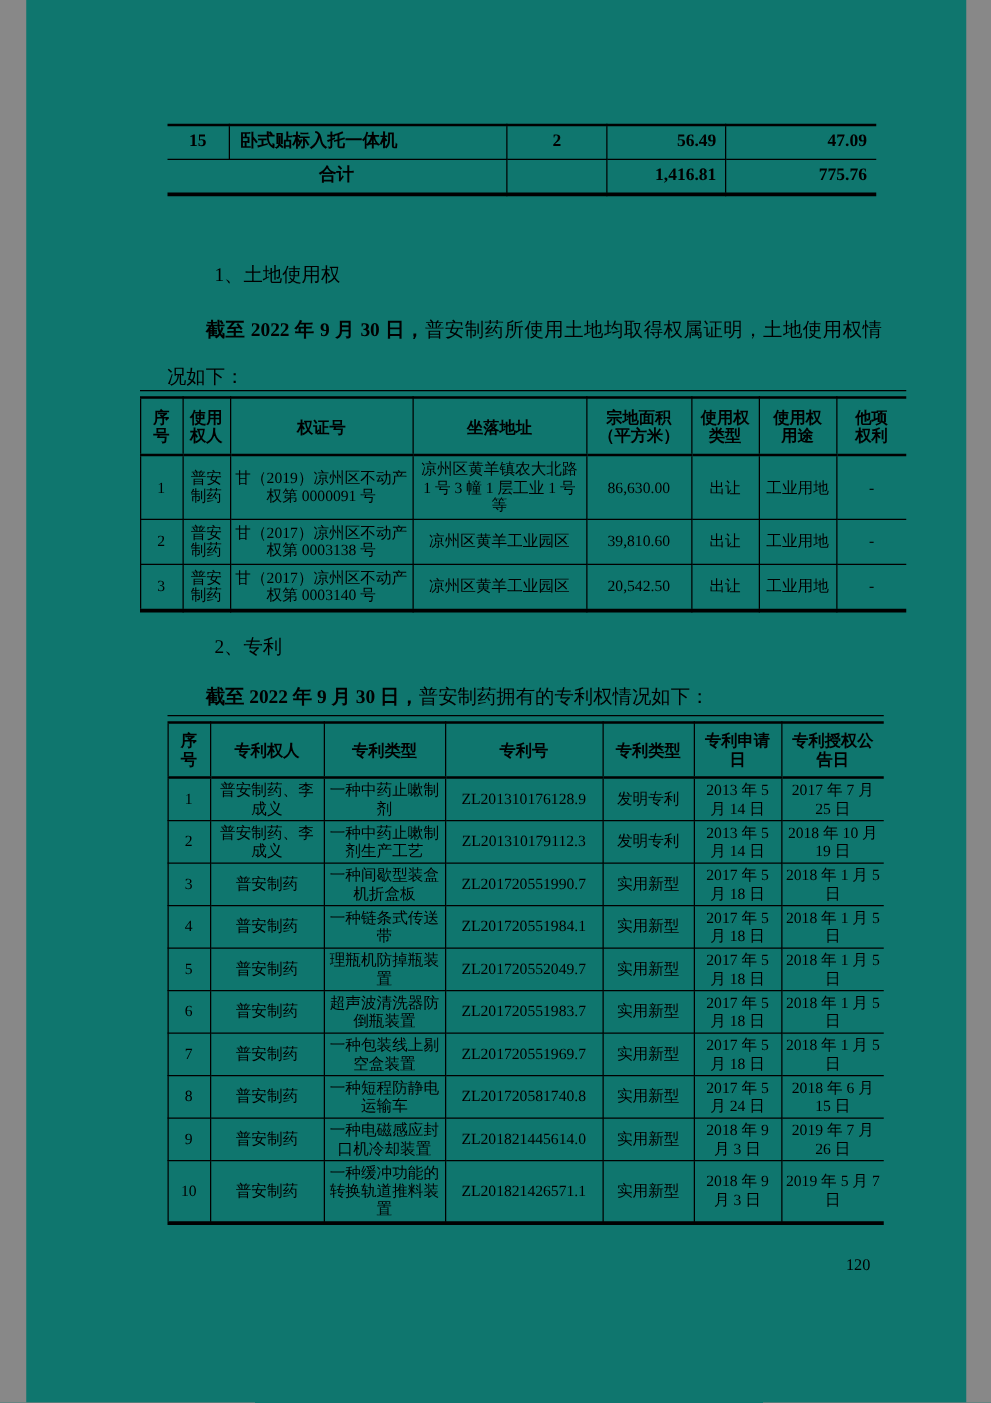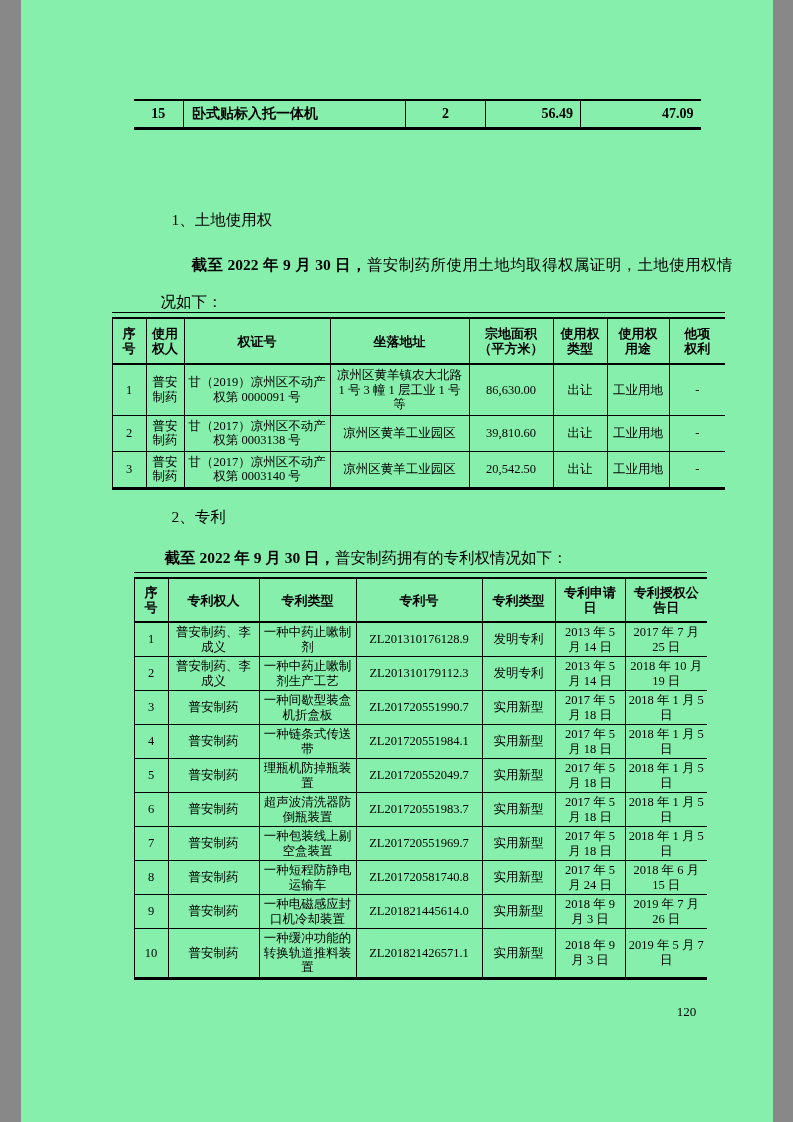--- a/index.html
+++ b/index.html
@@ -2,21 +2,21 @@
 <html lang="zh"><head>
 <meta charset="utf-8">
 <style>
   * { margin: 0; padding: 0; box-sizing: border-box; }
   html, body { background: #888; }
   .page {
     position: relative;
     width: 752px;
     height: 1122px;
     margin: 0 auto;
-    background: #86efac;
+    background: #0f766e;
     color: #000;
     font-family: "Liberation Serif", "DejaVu Serif", serif;
     overflow: hidden;
   }
   
   .tbl { border-collapse: collapse; table-layout: fixed; }
   .tbl td, .tbl th {
     border: 1px solid #000;
     text-align: center;
     vertical-align: middle;
@@ -41,21 +41,21 @@
     font-size: 17.5px; font-weight: bold; letter-spacing: 0.5px;
   }
   .subtitle { position: absolute; left: 151px; font-size: 15.5px; }
   .sub-land   { top: 210px; }
   .sub-patent { top: 507px; text-align: center; }
   .para {
     position: absolute; left: 113px; width: 572px;
     font-size: 15.5px; line-height: 37px;
     text-indent: 2em; text-align: justify;
   }
-  .para-land   { top: 246px; margin-left: 27px; }
+  .para-land   { top: 246px; }
   .para-patent { top: 539px; }
   .para b { font-weight: bold; }
   
   .tbl-wrap { position: absolute; border-top: 1px solid #000; padding-top: 4px; }
   .land-wrap   { left: 91px;  top: 312px; width: 613px; }
   .patent-wrap { left: 113px; top: 572px; width: 573px; }
   .data-tbl {
     width: 100%;
     font-size: 12.5px;
     border-top: 2.5px solid #000;
@@ -90,20 +90,26 @@
       <col style="width:95px">
         <col style="width:120px">
     </colgroup>
     <tbody>
       <tr>
         <td>15</td>
         <td class="cell-left">卧式贴标入托一体机</td>
         <td>2</td>
         <td class="cell-right">56.49</td>
         <td class="cell-right">47.09</td>
+      </tr>
+      <tr>
+        <td colspan="2">合计</td>
+        <td></td>
+        <td class="cell-right">1,416.81</td>
+        <td class="cell-right">775.76</td>
       </tr>
     </tbody>
   </table>
 
 
   <div class="subtitle sub-land">1、土地使用权</div>
   <p class="para para-land"><b>截至 2022 年 9 月 30 日，</b><span>普安制药所使用土地均取得权属证明，土地使用权情况如下：</span></p>
 
   <div class="tbl-wrap land-wrap">
     <table class="tbl data-tbl land-tbl">

